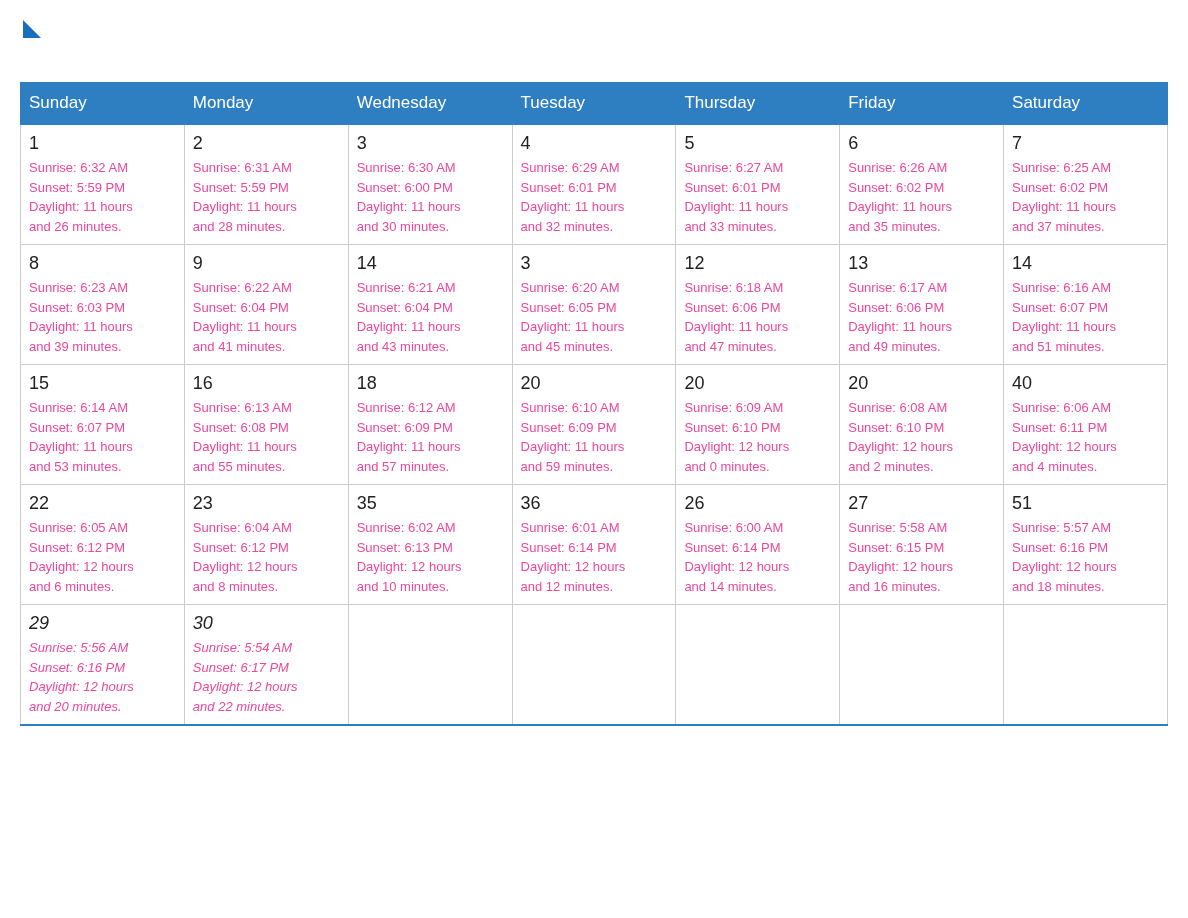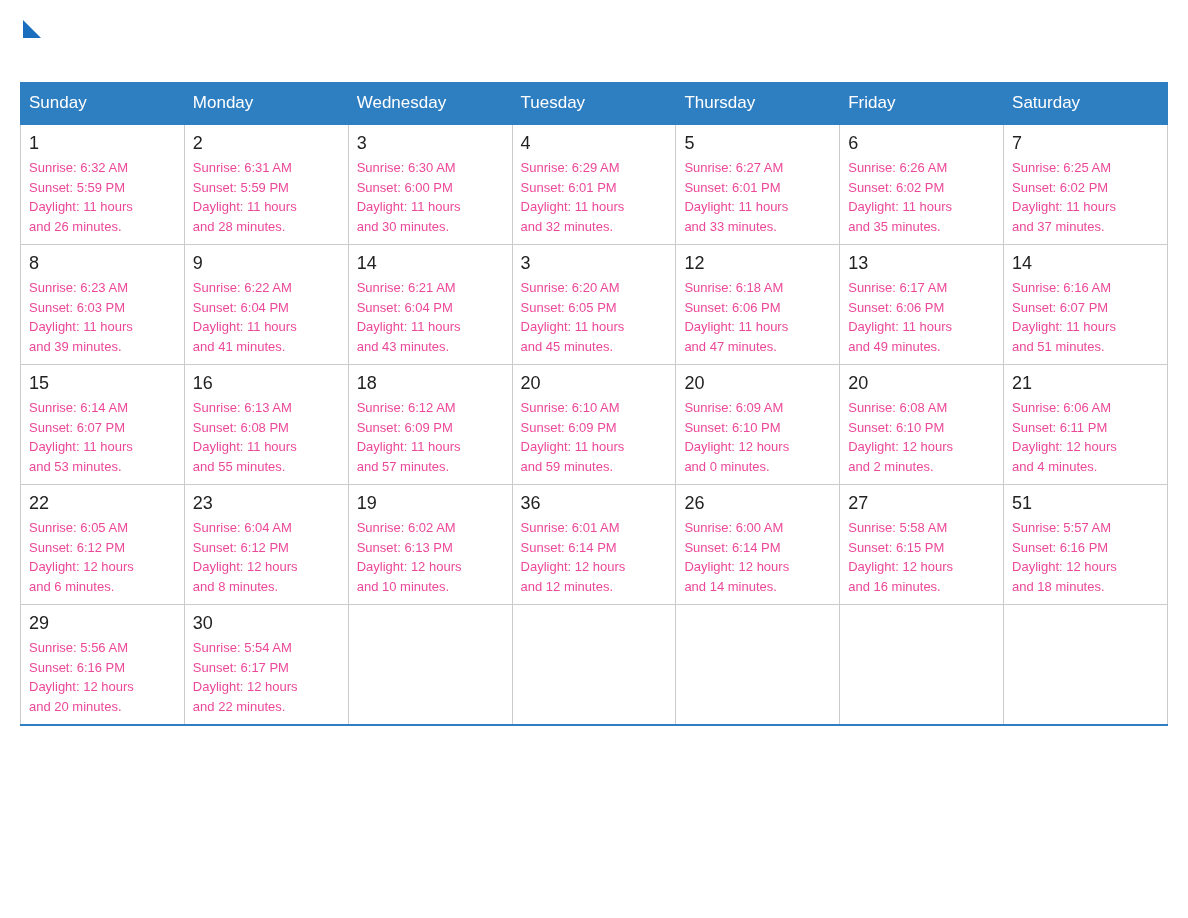--- a/index.html
+++ b/index.html
@@ -67,20 +67,21 @@
       vertical-align: top;
       padding: 8px;
       border: 1px solid #ccc;
       width: calc(100% / 7);
       min-height: 100px;
       font-size: 13px;
       color: #333;
     }
     .calendar tr:last-child td {
       border-bottom: 2px solid #2e7ec2;
+      font-style: italic;
     }
     .calendar tbody tr:first-child td {
       border-top: 2px solid #2e7ec2;
     }
     .day-number {
       font-size: 18px;
       font-weight: normal;
       color: #222;
       display: block;
       margin-bottom: 4px;
@@ -215,35 +216,35 @@
         </td>
         <td>
           <span class="day-number">20</span>
           <div class="cell-info">Sunrise: 6:09 AM<br>Sunset: 6:10 PM<br>Daylight: 12 hours<br>and 0 minutes.</div>
         </td>
         <td>
           <span class="day-number">20</span>
           <div class="cell-info">Sunrise: 6:08 AM<br>Sunset: 6:10 PM<br>Daylight: 12 hours<br>and 2 minutes.</div>
         </td>
         <td>
-          <span class="day-number">21</span>
+          <span class="day-number">40</span>
           <div class="cell-info">Sunrise: 6:06 AM<br>Sunset: 6:11 PM<br>Daylight: 12 hours<br>and 4 minutes.</div>
         </td>
       </tr>
       <tr>
         <td>
           <span class="day-number">22</span>
           <div class="cell-info">Sunrise: 6:05 AM<br>Sunset: 6:12 PM<br>Daylight: 12 hours<br>and 6 minutes.</div>
         </td>
         <td>
           <span class="day-number">23</span>
           <div class="cell-info">Sunrise: 6:04 AM<br>Sunset: 6:12 PM<br>Daylight: 12 hours<br>and 8 minutes.</div>
         </td>
         <td>
-          <span class="day-number">19</span>
+          <span class="day-number">35</span>
           <div class="cell-info">Sunrise: 6:02 AM<br>Sunset: 6:13 PM<br>Daylight: 12 hours<br>and 10 minutes.</div>
         </td>
         <td>
           <span class="day-number">36</span>
           <div class="cell-info">Sunrise: 6:01 AM<br>Sunset: 6:14 PM<br>Daylight: 12 hours<br>and 12 minutes.</div>
         </td>
         <td>
           <span class="day-number">26</span>
           <div class="cell-info">Sunrise: 6:00 AM<br>Sunset: 6:14 PM<br>Daylight: 12 hours<br>and 14 minutes.</div>
         </td>

